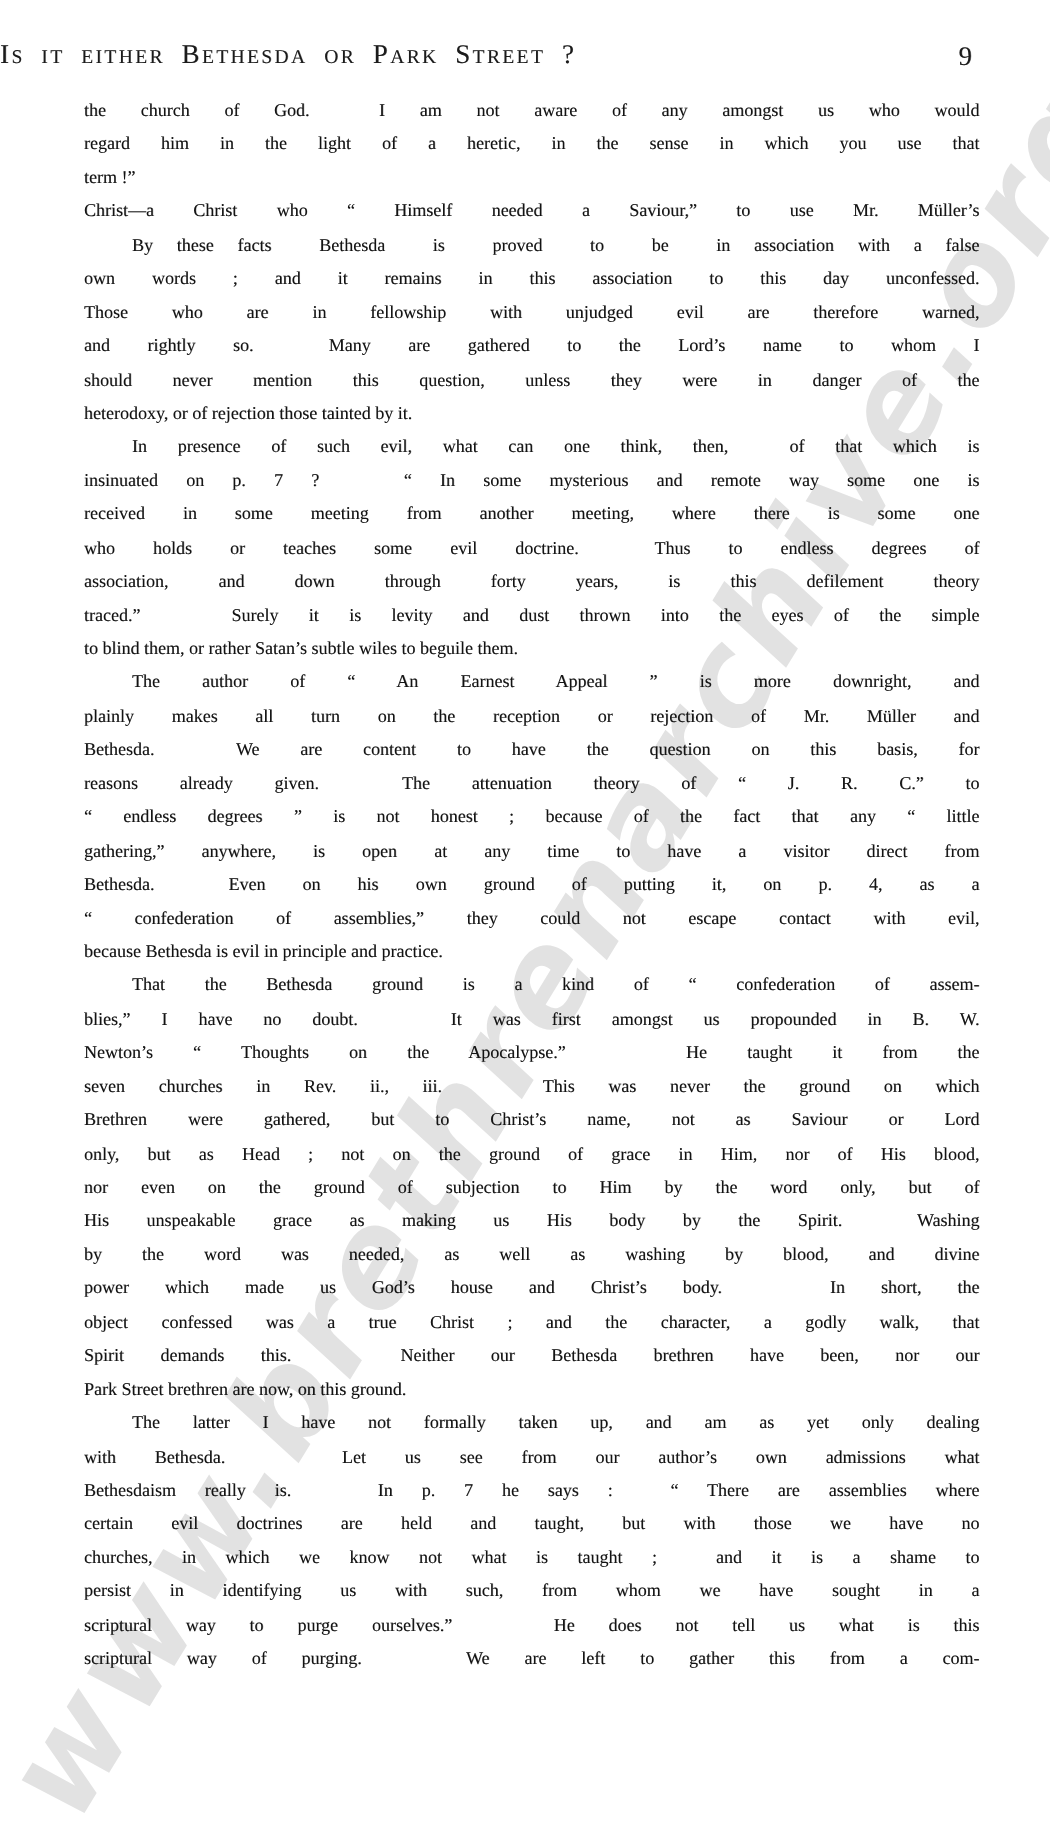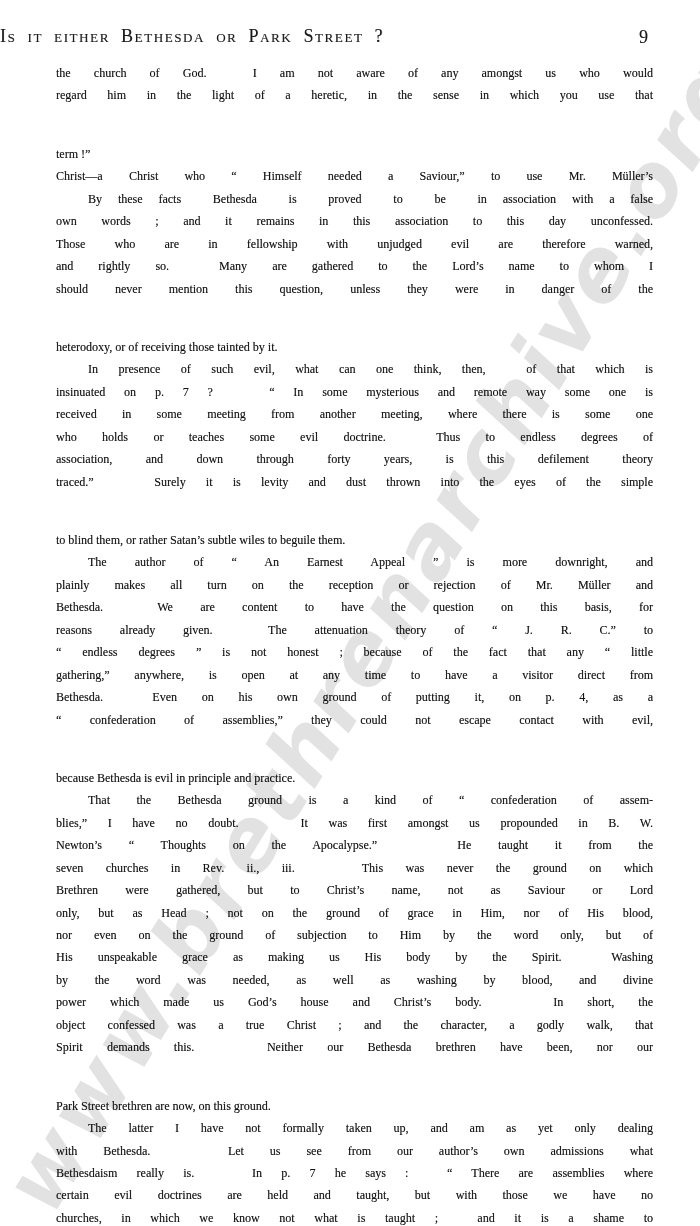--- a/index.html
+++ b/index.html
@@ -73,21 +73,20 @@
     margin: 0;
   }
   .line {
     white-space: pre-wrap;
     text-align: justify;
     text-align-last: justify;
     height: 22.45px;
   }
   .line.para-end {
     text-align-last: left;
-    margin-top: 36px;
   }
   .line.indent {
     text-indent: 32px;
   }
 </style>
 </head>
 <body>
 
 <div class="page">
 
@@ -104,21 +103,21 @@
         <div class="line">regard him in the light of a heretic, in the sense in which you use that</div>
         <div class="line para-end">term !”</div>
       </div>
       <div class="para">
         <div class="line">Christ—a Christ who “ Himself needed a Saviour,” to use Mr. Müller’s</div>
         <div class="line indent">By these facts  Bethesda  is  proved  to  be  in association with a false</div>
         <div class="line">own words ; and it remains in this association to this day unconfessed.</div>
         <div class="line">Those who are in fellowship with unjudged evil are therefore warned,</div>
         <div class="line">and rightly so.  Many are gathered to the Lord’s name to whom I</div>
         <div class="line">should never mention this question, unless they were in danger of the</div>
-        <div class="line para-end">heterodoxy, or of receiving those tainted by it.</div>
+        <div class="line para-end">heterodoxy, or of rejection those tainted by it.</div>
       </div>
       <div class="para">
         <div class="line indent">In presence of such evil, what can one think, then,  of that which is</div>
         <div class="line">insinuated on p. 7 ?   “ In some mysterious and remote way some one is</div>
         <div class="line">received in some meeting from another meeting, where there is some one</div>
         <div class="line">who holds or teaches some evil doctrine.  Thus to endless degrees of</div>
         <div class="line">association, and down through forty years, is this defilement theory</div>
         <div class="line">traced.”   Surely it is levity and dust thrown into the eyes of the simple</div>
         <div class="line para-end">to blind them, or rather Satan’s subtle wiles to beguile them.</div>
       </div>

